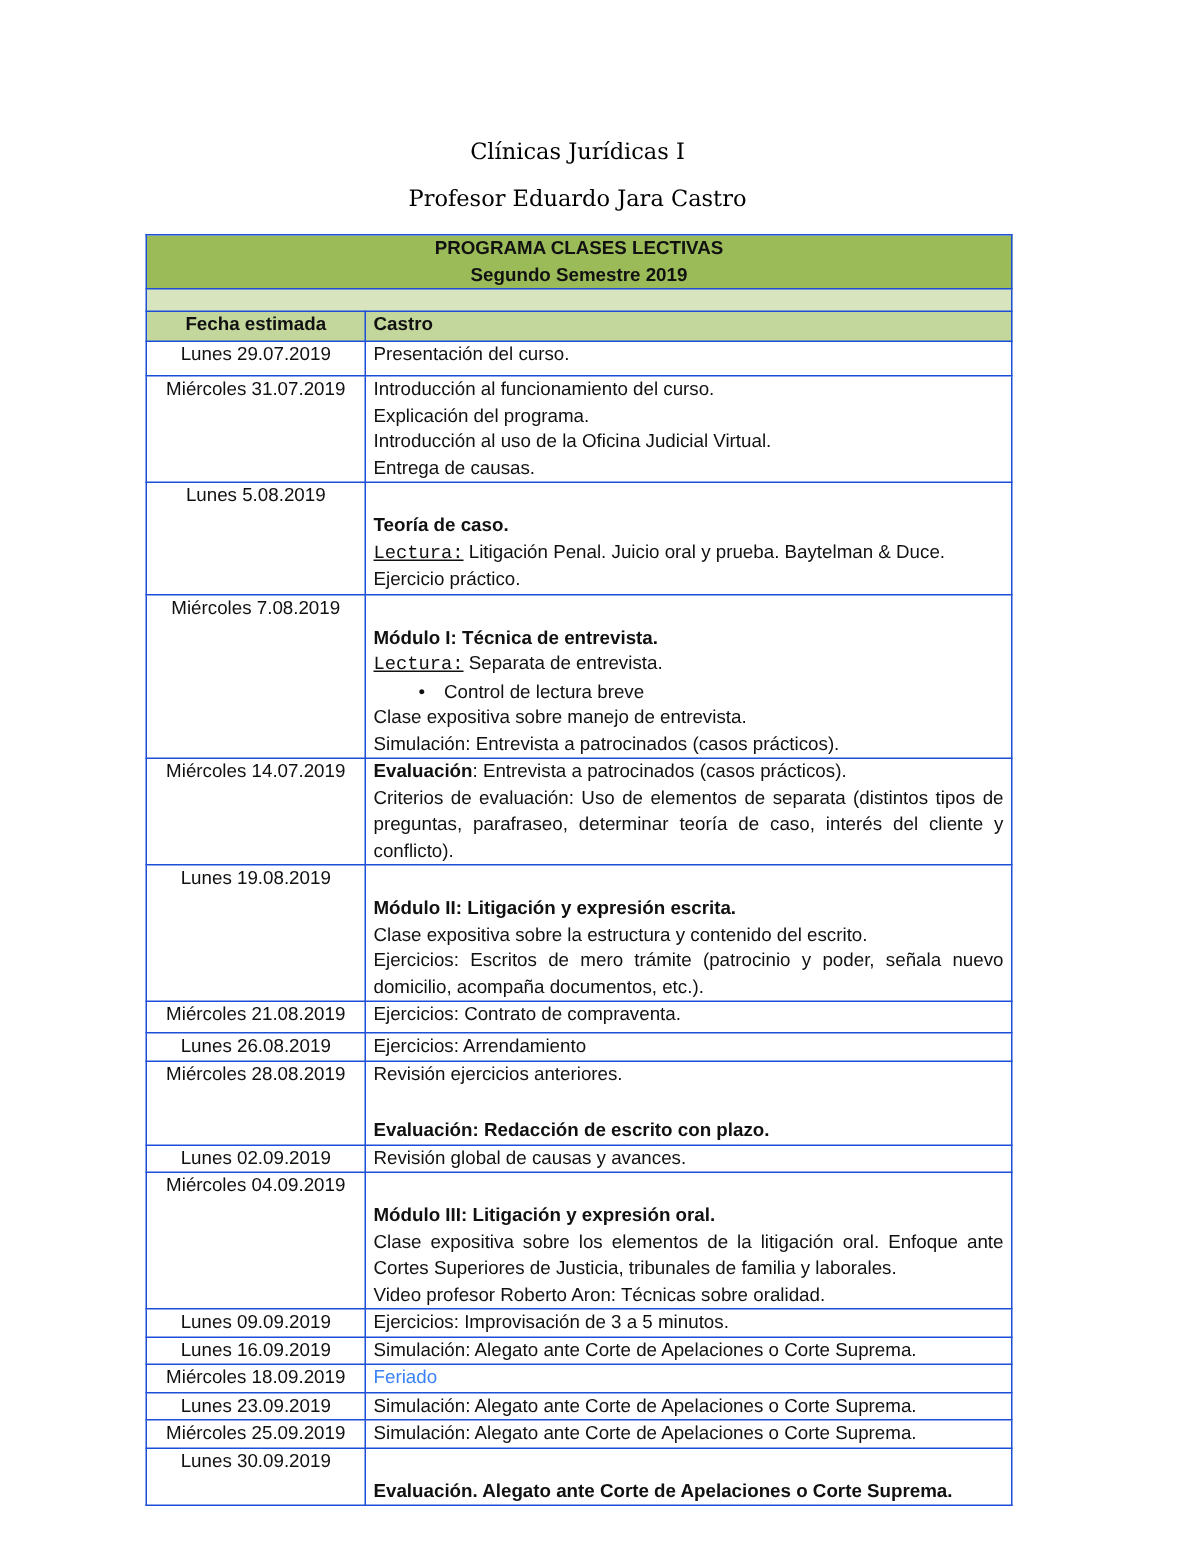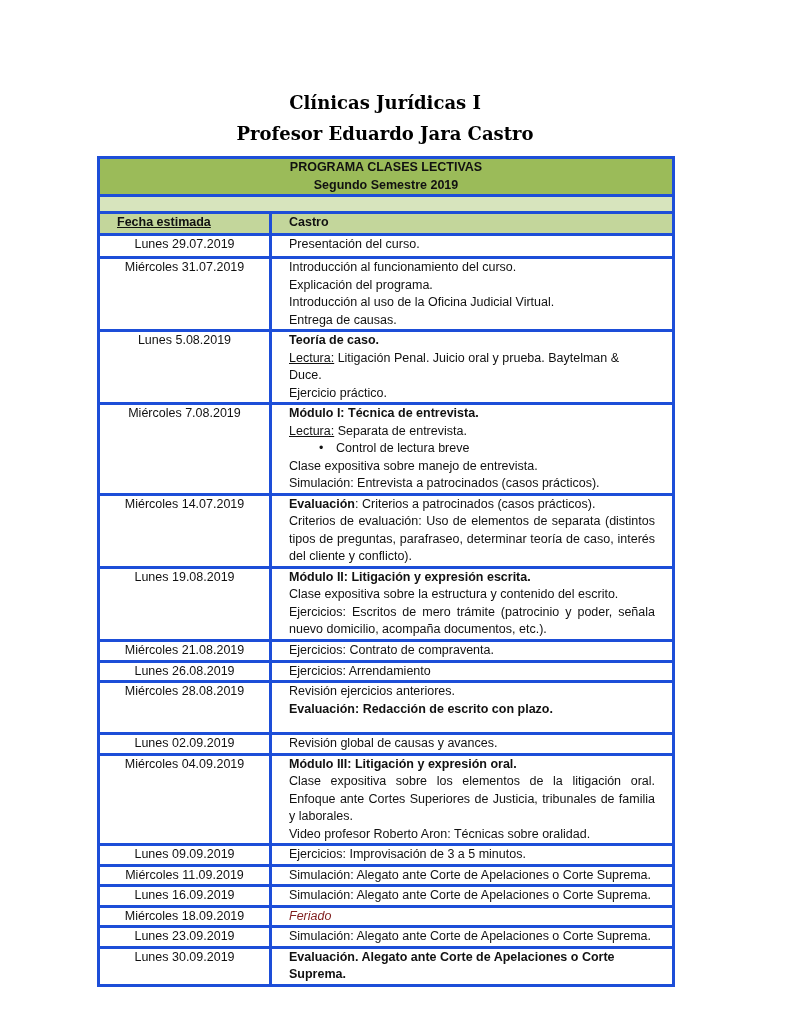--- a/index.html
+++ b/index.html
@@ -1,38 +1,38 @@
 <!DOCTYPE html>
 <html><head>
 <meta charset="utf-8">
 <style>
   html, body { margin: 0; padding: 0; background: #ffffff; }
   body { width: 800px; height: 1035px; position: relative; overflow: hidden; }
   .title {
     position: absolute; left: 0; width: 770px; text-align: center;
     font-family: "DejaVu Serif", "Liberation Serif", serif;
-    font-weight: bold; font-size: 18px; color: #000;
+    font-weight: normal; font-size: 15px; color: #000;
   }
   .t1 { top: 92px; }
   .t2 { top: 123px; }
   table.prog {
     position: absolute; left: 97px; top: 156px; width: 578px;
     border-collapse: collapse;
     font-family: "Liberation Sans", sans-serif; font-size: 12.5px; color: #111;
   }
-  table.prog td { border: 3px solid #1d4ed8; padding: 0 17px; vertical-align: top; line-height: 17.5px; }
+  table.prog td { border: 1px solid #1d4ed8; padding: 0 5px; vertical-align: top; line-height: 17.5px; }
   .banner td { background: #9bbb59; text-align: center; font-weight: bold; height: 34px; padding-top: 1px; line-height: 17px; }
   .band td { background: #d7e4bd; height: 14px; padding: 0; }
   .hdr td { background: #c3d69b; font-weight: bold; height: 19px; }
-  .hdr td.c1 { text-align: left; text-decoration: underline; }
+  .hdr td.c1 { text-align: center; }
   td.c1 { width: 135px; text-align: center; white-space: nowrap; }
   .line { display: block; }
-  .b { font-weight: bold; }
-  .u { text-decoration: underline; }
-  .red { color: #7f1d1d; font-style: italic; }
+  .b { font-weight: bold; margin-top: 20px; }
+  .u { text-decoration: underline; font-family: Liberation Mono, monospace; }
+  .red { color: #3b82f6; }
   .just { text-align: justify; }
   .bullet { display: block; padding-left: 30px; }
   .bullet .dot { display: inline-block; width: 17px; }
 </style>
 </head>
 <body>
 
 <div class="title t1">Clínicas Jurídicas I</div>
 <div class="title t2">Profesor Eduardo Jara Castro</div>
 
@@ -86,21 +86,21 @@
       <span class="bullet"><span class="dot">•</span><span>Control de lectura breve</span></span>
       <span class="line">Clase expositiva sobre manejo de entrevista.</span>
       <span class="line">Simulación: Entrevista a patrocinados (casos prácticos).</span>
     </td>
   </tr>
 
 
   <tr style="height:71px">
     <td class="c1">Miércoles 14.07.2019</td>
     <td class="just">
-      <span class="line"><span class="b">Evaluación</span><span>: Criterios a patrocinados (casos prácticos).</span></span>
+      <span class="line"><span class="b">Evaluación</span><span>: Entrevista a patrocinados (casos prácticos).</span></span>
       <span class="line">Criterios de evaluación: Uso de elementos de separata (distintos tipos de preguntas, parafraseo, determinar teoría de caso, interés del cliente y conflicto).</span>
     </td>
   </tr>
 
   <tr style="height:69px">
     <td class="c1">Lunes 19.08.2019</td>
     <td class="just">
       <span class="line b">Módulo II: Litigación y expresión escrita.</span>
       <span class="line">Clase expositiva sobre la estructura y contenido del escrito.</span>
       <span class="line">Ejercicios: Escritos de mero trámite (patrocinio y poder, señala nuevo domicilio, acompaña documentos, etc.).</span>
@@ -145,26 +145,20 @@
     </td>
   </tr>
 
   <tr style="height:18px">
     <td class="c1">Lunes 09.09.2019</td>
     <td>
           <span class="line">Ejercicios: Improvisación de 3 a 5 minutos.</span>
         </td>
   </tr>
 
-  <tr style="height:17px">
-    <td class="c1">Miércoles 11.09.2019</td>
-    <td>
-          <span class="line">Simulación: Alegato ante Corte de Apelaciones o Corte Suprema.</span>
-        </td>
-  </tr>
 
   <tr style="height:17px">
     <td class="c1">Lunes 16.09.2019</td>
     <td>
           <span class="line">Simulación: Alegato ante Corte de Apelaciones o Corte Suprema.</span>
         </td>
   </tr>
 
   <tr style="height:17px">
     <td class="c1">Miércoles 18.09.2019</td>
@@ -173,20 +167,26 @@
         </td>
   </tr>
 
   <tr style="height:17px">
     <td class="c1">Lunes 23.09.2019</td>
     <td>
           <span class="line">Simulación: Alegato ante Corte de Apelaciones o Corte Suprema.</span>
         </td>
   </tr>
 
+  <tr style="height:17px">
+    <td class="c1">Miércoles 25.09.2019</td>
+    <td>
+          <span class="line">Simulación: Alegato ante Corte de Apelaciones o Corte Suprema.</span>
+        </td>
+  </tr>
 
   <tr style="height:18px">
     <td class="c1">Lunes 30.09.2019</td>
     <td>
           <span class="line b">Evaluación. Alegato ante Corte de Apelaciones o Corte Suprema.</span>
         </td>
   </tr>
 </tbody>
   </table>
 

